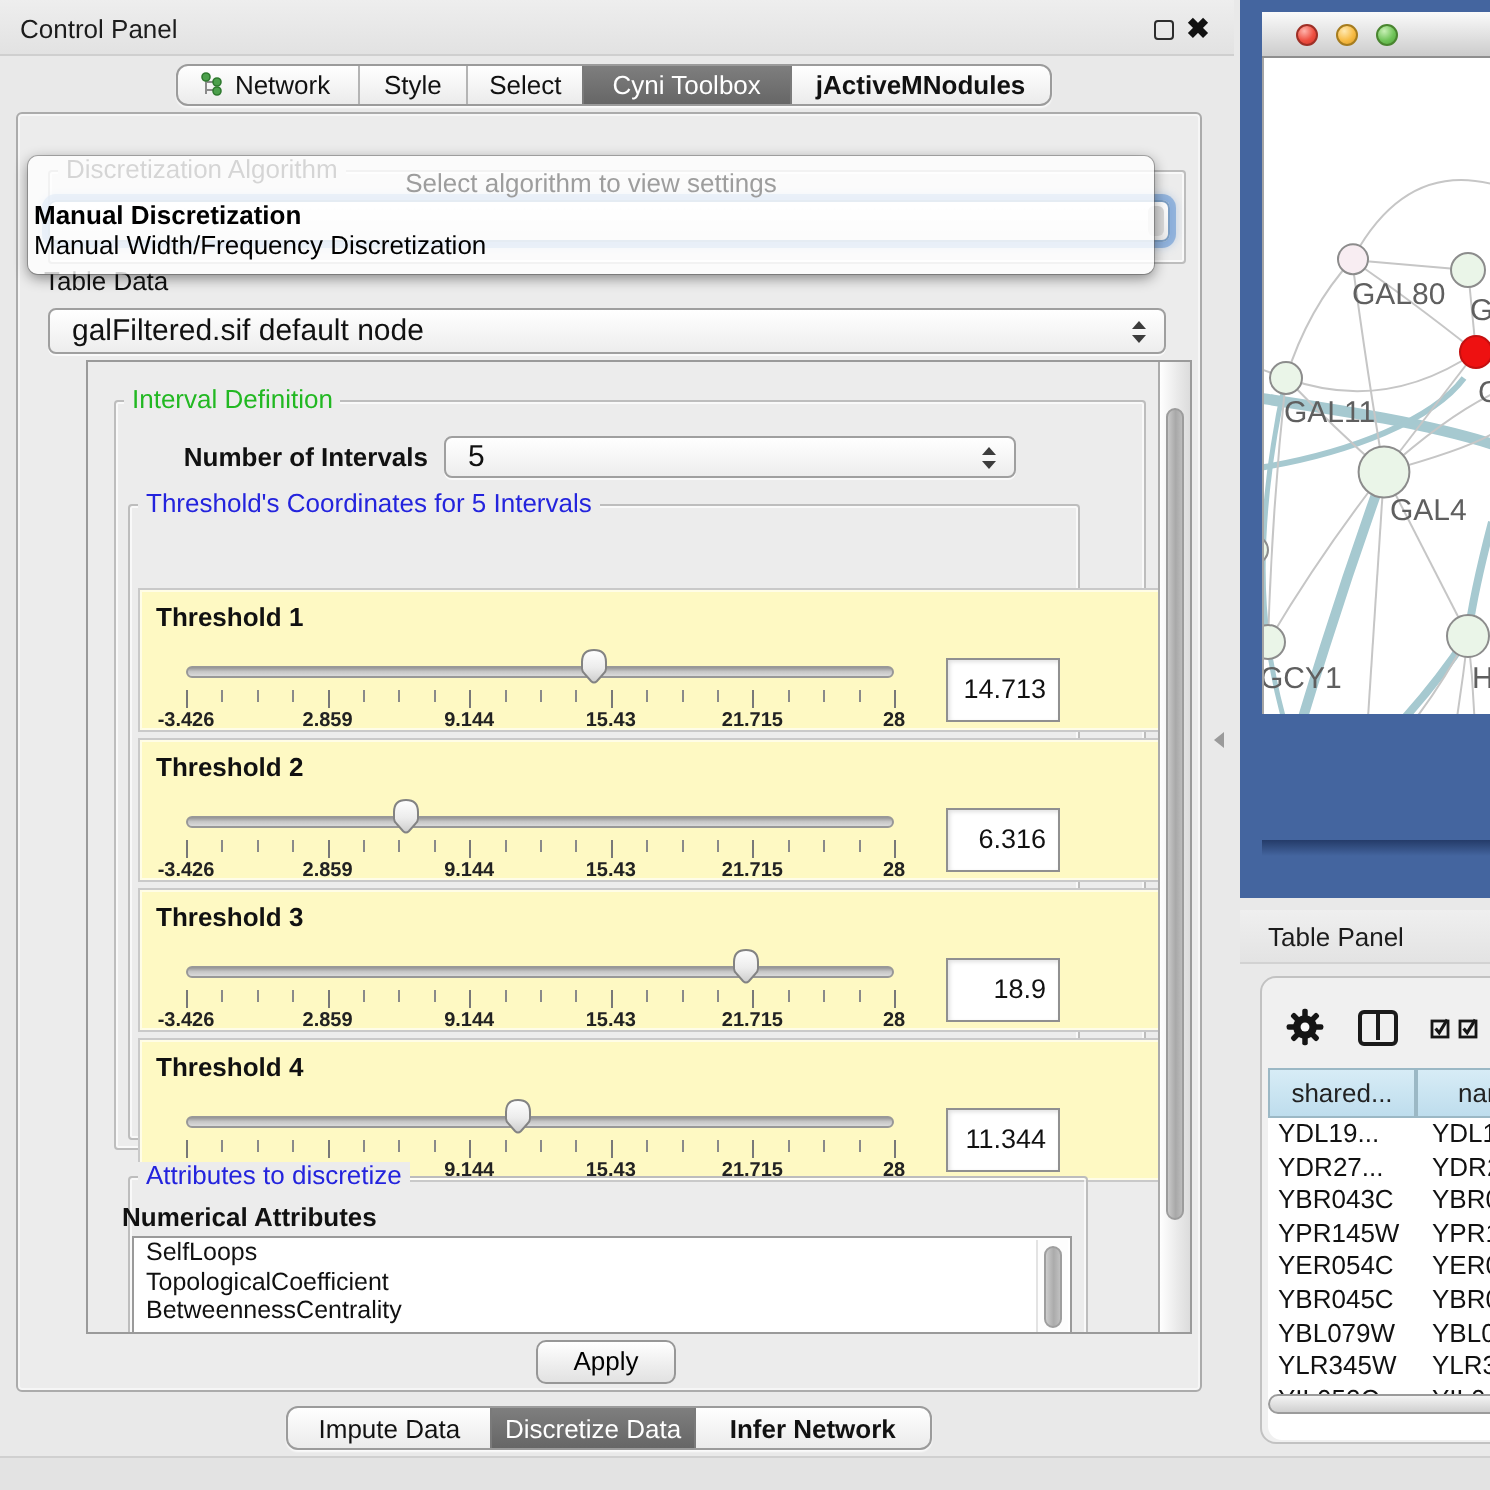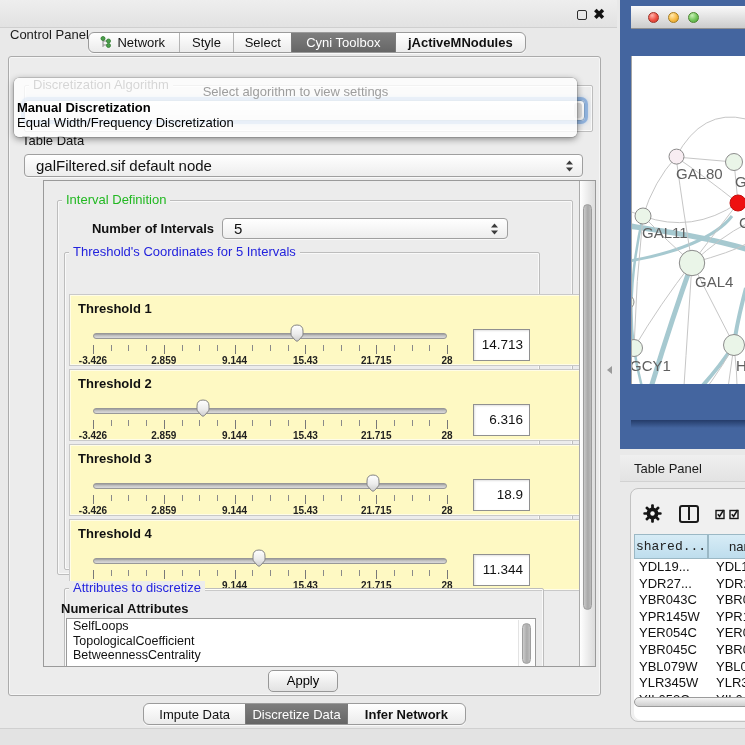--- a/index.html
+++ b/index.html
@@ -3,21 +3,21 @@
 <meta charset="utf-8">
 <style>
   * { margin:0; padding:0; box-sizing:border-box; }
   html,body { width:745px; height:745px; overflow:hidden; }
   body { font-family:"Liberation Sans", sans-serif; font-size:13px; color:#111; }
   #desktop { position:relative; width:745px; height:745px; background:#e9e9e9; overflow:hidden; }
 
   
   #cp-titlebar { position:absolute; left:0; top:0; width:617px; height:28px;
     background:linear-gradient(#eeeeee,#e2e2e2); border-bottom:1px solid #cfcfcf; }
-  #cp-title { position:absolute; left:10px; top:7px; font-size:13px; color:#1c1c1c;margin-top:20px; }
+  #cp-title { position:absolute; left:10px; top:7px; font-size:13px; color:#1c1c1c; }
   #float-icon { position:absolute; left:577px; top:10px; width:10px; height:10px;
     border:1.5px solid #2c2c2c; border-radius:2px; background:transparent; }
   #close-icon { position:absolute; left:592px; top:4px; width:14px; height:20px;
     font-size:14px; font-weight:bold; color:#111; line-height:20px; text-align:center; }
 
   
   .segbar { position:absolute; border:1px solid #9b9b9b; border-radius:6px; overflow:hidden;
     background:linear-gradient(#ffffff,#ebebeb); box-shadow:0 1px 1px rgba(255,255,255,.8); display:flex; }
   .seg { display:flex; align-items:center; justify-content:center; font-size:13px; color:#111;
     border-left:1px solid #b4b4b4; height:100%; }
@@ -105,21 +105,21 @@
   #net-window { position:absolute; left:620px; top:0; width:125px; height:449px; background:#44659f; }
   #net-window .frame-shadow { position:absolute; left:11px; top:420px; right:0; height:8px;
     background:linear-gradient(rgba(10,25,60,.55),rgba(10,25,60,0)); }
   #net-titlebar { position:absolute; left:11px; top:6px; right:0; height:23px;
     background:linear-gradient(#fafafa,#cccccc); border-bottom:1px solid #8f8f8f; }
   .tl { position:absolute; top:6px; width:11px; height:11px; border-radius:50%; }
   #tl-red   { left:17px; background:radial-gradient(circle at 35% 28%, #ffb3ab, #ee5042 55%, #d03428); border:1px solid #9e2f26; }
   #tl-yellow{ left:37px; background:radial-gradient(circle at 35% 28%, #ffe9b0, #f7bb45 55%, #d99b22); border:1px solid #a67c1e; }
   #tl-green { left:57px; background:radial-gradient(circle at 35% 28%, #c8f0b5, #71c45a 55%, #4fa338); border:1px solid #49852f; }
   #net-canvas { position:absolute; left:11px; top:29px; right:0; height:328px; background:#ffffff;
-    border-left:1px solid #a5a5a5; overflow:hidden;margin-top:27px; }
+    border-left:1px solid #a5a5a5; overflow:hidden; }
 
   
   #collapse-arrow { position:absolute; left:607px; top:366px; width:0; height:0;
     border-top:4px solid transparent; border-bottom:4px solid transparent; border-right:5px solid #9a9a9a; }
 
   
   #tp-titlebar { position:absolute; left:620px; top:455px; width:125px; height:27px;
     background:linear-gradient(#efefef,#e3e3e3); border-bottom:1px solid #d2d2d2; }
   #tp-title { position:absolute; left:14px; top:6px; font-size:13px; color:#1c1c1c; }
   #table-panel { position:absolute; left:630px; top:488px; width:130px; height:234px;
@@ -324,21 +324,21 @@
         <span>Discretize Data</span>
       </div>
       <div class="seg" style="width: 119px;">
         <span>Infer Network</span>
       </div>
     </div>
 
   <div id="alg-popup">
     <div class="pop-row" id="pop-prompt">Select algorithm to view settings</div>
     <div class="pop-row" id="pop-item1">Manual Discretization</div>
-    <div class="pop-row" id="pop-item2">Equal Width/Frequency Discretization</div>
+    <div class="pop-row" id="pop-item2">Manual Width/Frequency Discretization</div>
   </div>
 
   <div id="collapse-arrow"></div>
 
   <div id="net-window">
     <div id="net-titlebar">
       <span class="tl" id="tl-red"></span>
       <span class="tl" id="tl-yellow"></span>
       <span class="tl" id="tl-green"></span>
     </div>
@@ -416,21 +416,21 @@
       <circle cx="9" cy="9" r="2.1" fill="#fafafa"></circle>
     </svg>
     <span id="columns-icon"></span>
     <svg id="checks-icon" width="24" height="12" viewBox="0 0 24 12">
       <rect x="1" y="2.5" width="8" height="8" fill="none" stroke="#161616" stroke-width="1.4"></rect>
       <path d="M2.8 6.2 L4.6 8.4 L8.6 1.8" fill="none" stroke="#161616" stroke-width="1.6"></path>
       <rect x="15" y="2.5" width="8" height="8" fill="none" stroke="#161616" stroke-width="1.4"></rect>
       <path d="M16.8 6.2 L18.6 8.4 L22.6 1.8" fill="none" stroke="#161616" stroke-width="1.6"></path>
     </svg>
     <div id="tp-table">
-      <div class="th-cell" style="left:0px; width:74px;font-family:Liberation Mono, monospace;"><span>shared...</span></div>
+      <div class="th-cell" style="left:0px; width:74px;"><span>shared...</span></div>
       <div class="th-cell" style="left:74px; width:86px; text-align:left; padding-left:20px;"><span>name</span></div>
       <div id="tp-rows">
           <div class="tp-row"><span class="c1">YDL19...</span><span class="c2">YDL1</span></div>
           <div class="tp-row"><span class="c1">YDR27...</span><span class="c2">YDR2</span></div>
           <div class="tp-row"><span class="c1">YBR043C</span><span class="c2">YBR0</span></div>
           <div class="tp-row"><span class="c1">YPR145W</span><span class="c2">YPR1</span></div>
           <div class="tp-row"><span class="c1">YER054C</span><span class="c2">YER0</span></div>
           <div class="tp-row"><span class="c1">YBR045C</span><span class="c2">YBR0</span></div>
           <div class="tp-row"><span class="c1">YBL079W</span><span class="c2">YBL0</span></div>
           <div class="tp-row"><span class="c1">YLR345W</span><span class="c2">YLR3</span></div>

